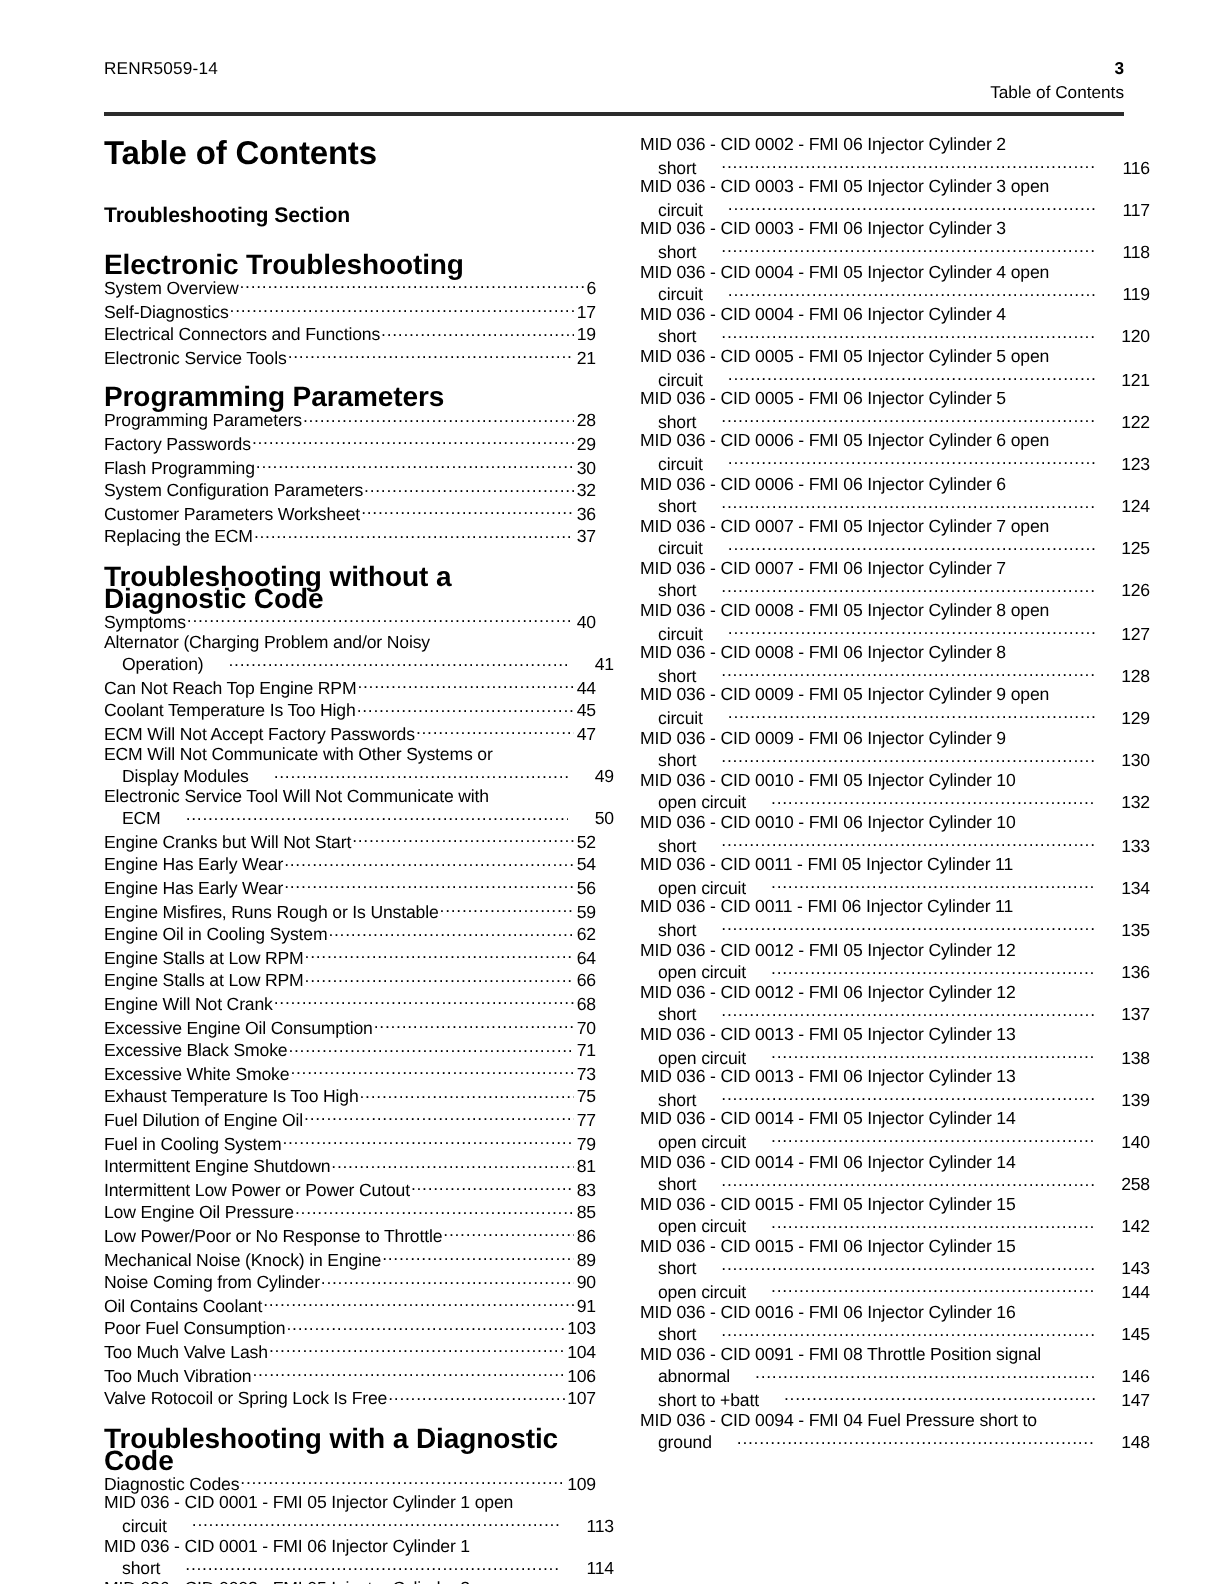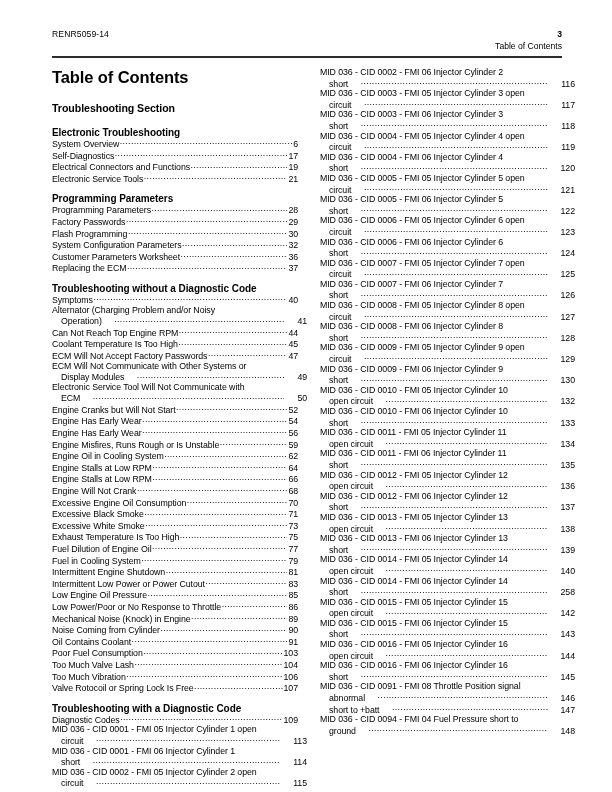--- a/index.html
+++ b/index.html
@@ -83,21 +83,21 @@
   .col-left .col-inner { padding-top: 34px; }
   .col-right .col-inner { padding-top: 0px; }
 
   h2.sec-head {
     font-size: 10.6px;
     font-weight: bold;
     margin: 0 0 1px 0;
     letter-spacing: -0.05px;
   }
   h3.sub-head {
-    font-size: 10px;
+    font-size: 14px;
     font-weight: bold;
     margin: 0;
     padding: 0;
     letter-spacing: -0.05px;
     line-height: 11px;
   }
   .gap-lg { height: 12px; }
   .gap-md { height: 9px; }
 
   
@@ -782,23 +782,20 @@
           <div class="row nolead">
             <span class="txt">MID 036 - CID 0015 - FMI 06 Injector Cylinder 15</span>
           </div>
           <div class="row cont">
             <span class="txt">short</span>
             <span class="leader"></span>
             <span class="pg">143</span>
           </div>
         </div>
         <div class="toc-entry">
-          <div class="row nolead">
-            <span class="txt">MID 036 - CID 0016 - FMI 05 Injector Cylinder 16</span>
-          </div>
           <div class="row cont">
             <span class="txt">open circuit</span>
             <span class="leader"></span>
             <span class="pg">144</span>
           </div>
         </div>
         <div class="toc-entry">
           <div class="row nolead">
             <span class="txt">MID 036 - CID 0016 - FMI 06 Injector Cylinder 16</span>
           </div>

